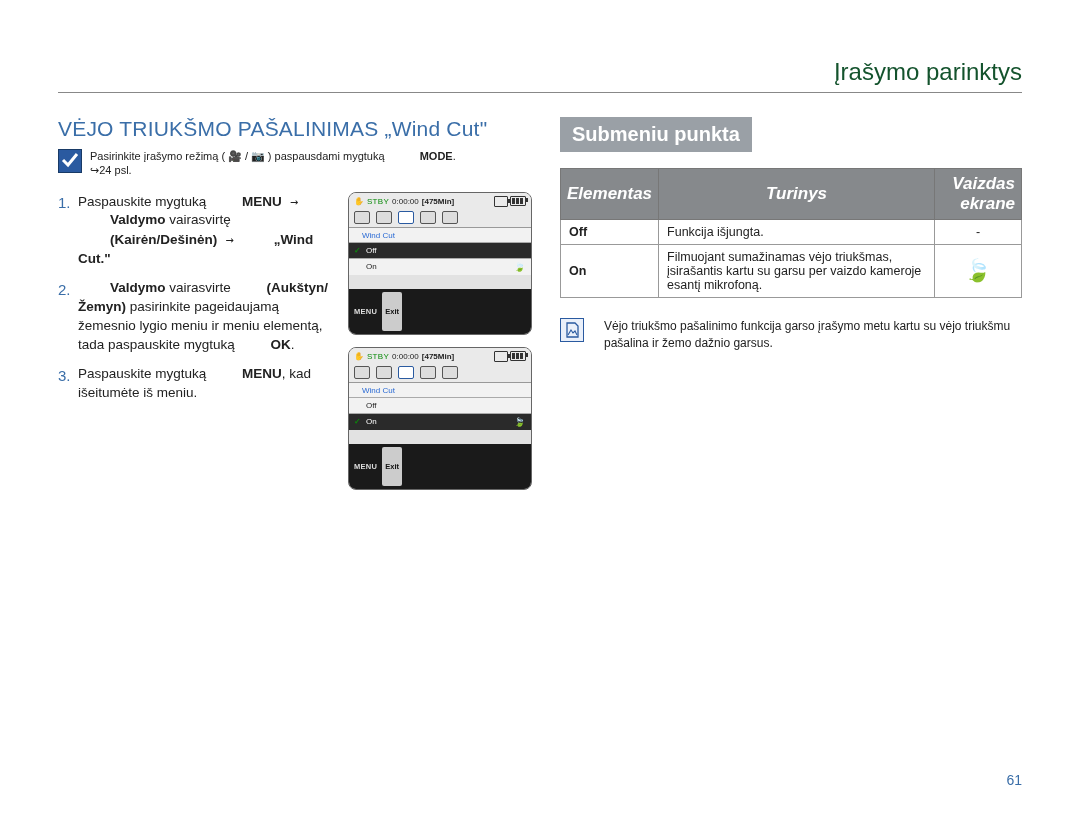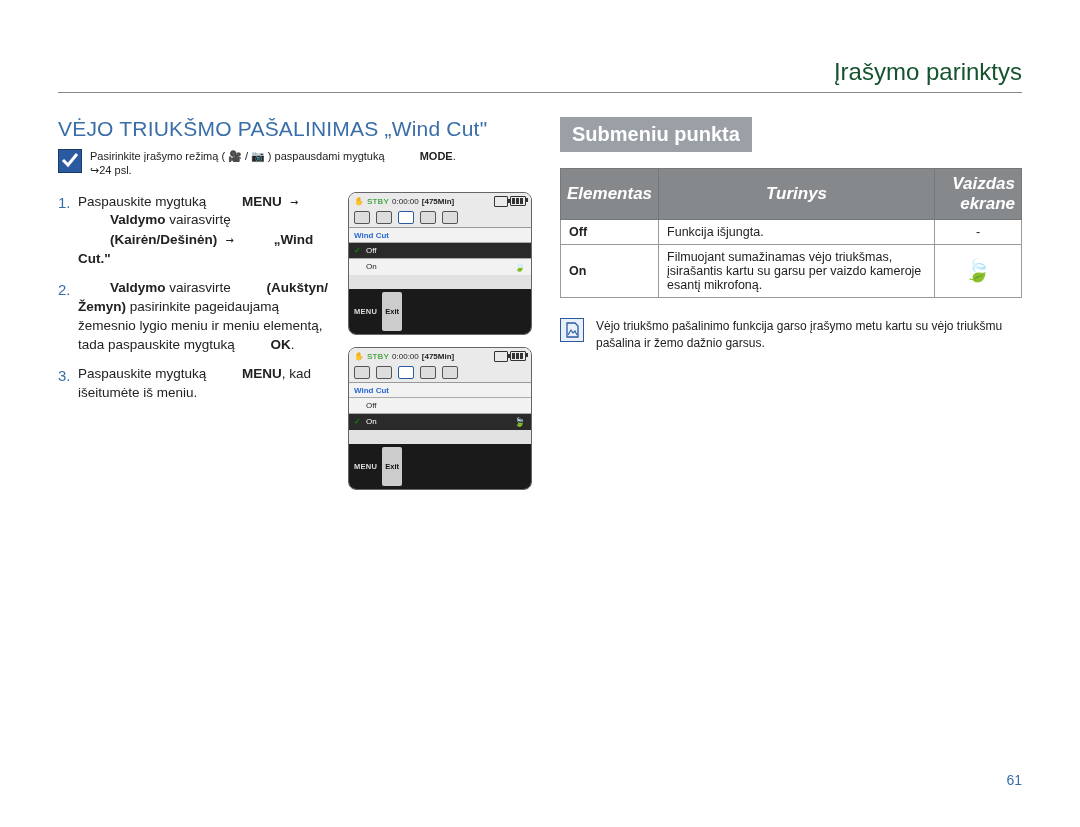--- a/index.html
+++ b/index.html
@@ -125,21 +125,22 @@
     background:#eaeaea;
     border-bottom:1px solid #999;
   }
   .mini-ic {
     width:14px;height:11px;border:1px solid #555;border-radius:2px;display:inline-block;background:#ddd;
   }
   .mini-ic.sel { background:#fff; border-color:#2a5aa0; }
   .cs-label {
     padding: 3px 5px 2px 5px;
     color:#2a6ad4;
-    font-weight:700;
+    font-weight:400;
+    margin-left:8px;
   }
   .cs-row {
     display:flex;
     align-items:center;
     padding: 3px 5px;
     border-top:1px solid #aaa;
   }
   .cs-row.sel { background:#2a2a2a; color:#fff; }
   .cs-check { width:9px; display:inline-block; margin-right:3px; color:#0a8a0a; font-weight:700; }
   .cs-row .end { margin-left:auto; }
@@ -185,21 +186,21 @@
     border:1px solid #999;
     padding:5px 8px;
     vertical-align: middle;
   }
   .col-el { width:80px; font-weight:700; }
   .col-disp { width:74px; text-align:right; }
   .center { text-align:center; }
   .hand-ic { font-size:22px; line-height:1; }
   .note {
     display:flex;
-    gap:12px;
+    gap:20px;
     margin-top:20px;
     font-size:12px;
     line-height:1.4;
   }
   .note-ic {
     width:22px;height:22px;border:1px solid #2a5aa0;background:#eaf0fa;flex-shrink:0;position:relative;
   }
   .note-ic svg{position:absolute;top:2px;left:3px;}
   .pagenum {
     position:absolute;

